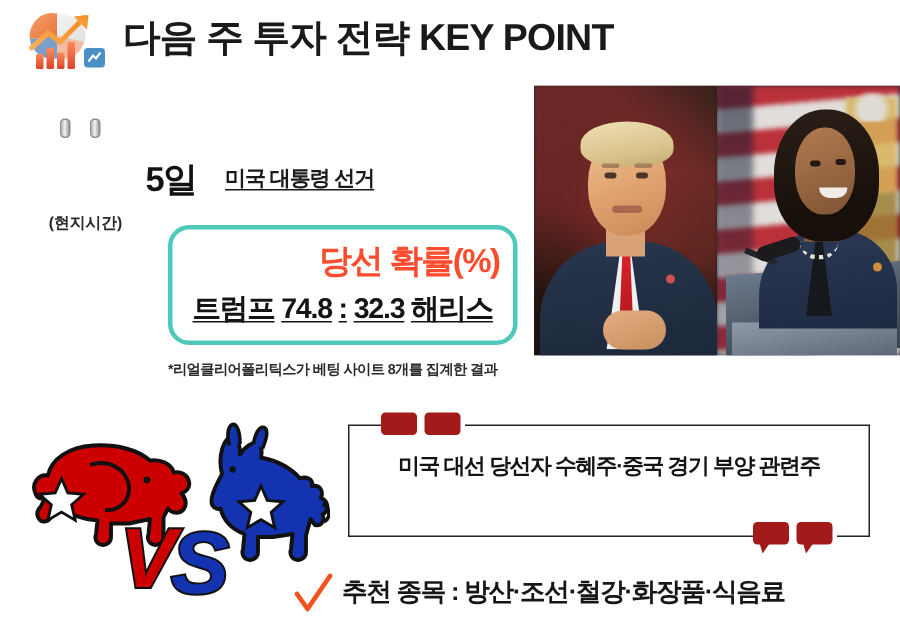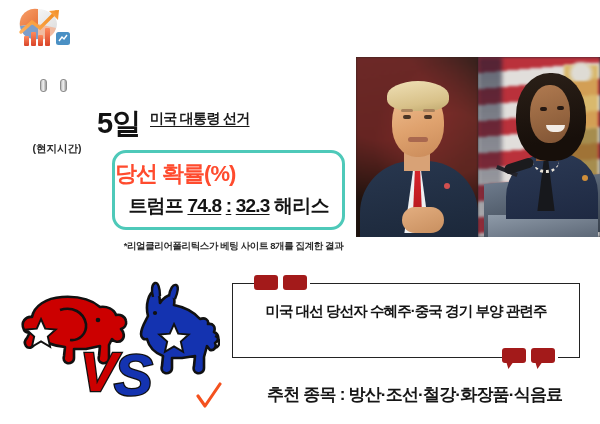--- a/index.html
+++ b/index.html
@@ -90,21 +90,21 @@
     width: 70px;
     text-align: center;
     font-size: 10.5px;
     font-weight: bold;
     color: #2a2a2a;
   }
 
   .day-num {
     position: absolute;
     left: 97px; top: 104px;
-    font-size: 29px;
+    font-size: 23px;
     font-weight: bold;
     letter-spacing: -1px;
     color: #121212;
   }
   .event-label {
     position: absolute;
     left: 150px; top: 110px;
     font-size: 14px;
     font-weight: bold;
     letter-spacing: -0.7px;
@@ -121,21 +121,21 @@
     width: 233px; height: 80px;
     border: 3px solid #4ec9b9;
     border-radius: 14px;
     box-sizing: border-box;
     background: #ffffff;
   }
   .prob-title {
     position: absolute;
     left: 0; top: 6px;
     width: 218px;
-    text-align: left;
+    text-align: right;
     font-size: 22px;
     font-weight: bold;
     color: #ff4b2e;
     letter-spacing: -1px;
   }
   .prob-ratio {
     position: absolute;
     left: 0; top: 40px;
     width: 227px;
     text-align: center;
@@ -143,27 +143,28 @@
     font-weight: bold;
     color: #141414;
     letter-spacing: -0.8px;
     white-space: nowrap;
   }
   .prob-ratio .num {
     text-decoration: underline;
     text-underline-offset: 2px;
   }
   .prob-ratio .name {
+    text-decoration: underline;
     text-underline-offset: 2px;
   }
   .footnote {
     position: absolute;
     left: 112px; top: 240px;
     width: 243px;
-    text-align: center;
+    text-align: left;
     font-size: 9.5px;
     font-weight: bold;
     color: #2b2b2b;
     letter-spacing: -0.4px;
     white-space: nowrap;
   }
 
   
   .photo {
     position: absolute;
@@ -407,21 +408,20 @@
     width: 26px; height: 28px;
   }
   .recommend {
     position: absolute;
     left: 228px; top: 383px;
     font-size: 17px;
     font-weight: bold;
     letter-spacing: -0.8px;
     color: #161616;
     white-space: nowrap;
-    margin-left: 39px;
   }
 </style>
 </head>
 <body>
 
 <div class="header">
   <span class="logo-icon">
     <svg viewBox="0 0 62 44" width="62" height="44">
       <defs>
         <linearGradient id="pieA" x1="0" y1="0" x2="1" y2="1">
@@ -450,20 +450,21 @@
         <rect x="19" y="26" width="5" height="14" rx="1" fill="url(#barG)"></rect>
         <rect x="26" y="29" width="5" height="11" rx="1" fill="url(#barG)"></rect>
         <rect x="33" y="22" width="5" height="18" rx="1" fill="url(#barG)"></rect>
       </g>
       <path d="M9 26 L20 16 L28 22 L44 6" stroke="url(#arrG)" stroke-width="3.4" fill="none" stroke-linecap="round"></path>
       <path d="M37 5 L47 4 L46 14 Z" fill="url(#arrG)"></path>
       <rect x="44" y="26" width="14" height="13" rx="2.5" fill="#4a90c4"></rect>
       <path d="M47 35 L50 31 L52 33 L55 29" stroke="#ffffff" stroke-width="1.4" fill="none"></path>
     </svg>
   </span>
+  <div class="header-title">다음 주 투자 전략 KEY POINT</div>
 </div>
 
 <div class="cal-icon">
   <span class="cal-ring left"></span>
   <span class="cal-ring right"></span>
 </div>
 <div class="local-time">(현지시간)</div>
 <div class="day-num">5일</div>
 <div class="event-label">미국 대통령 선거</div>
 

